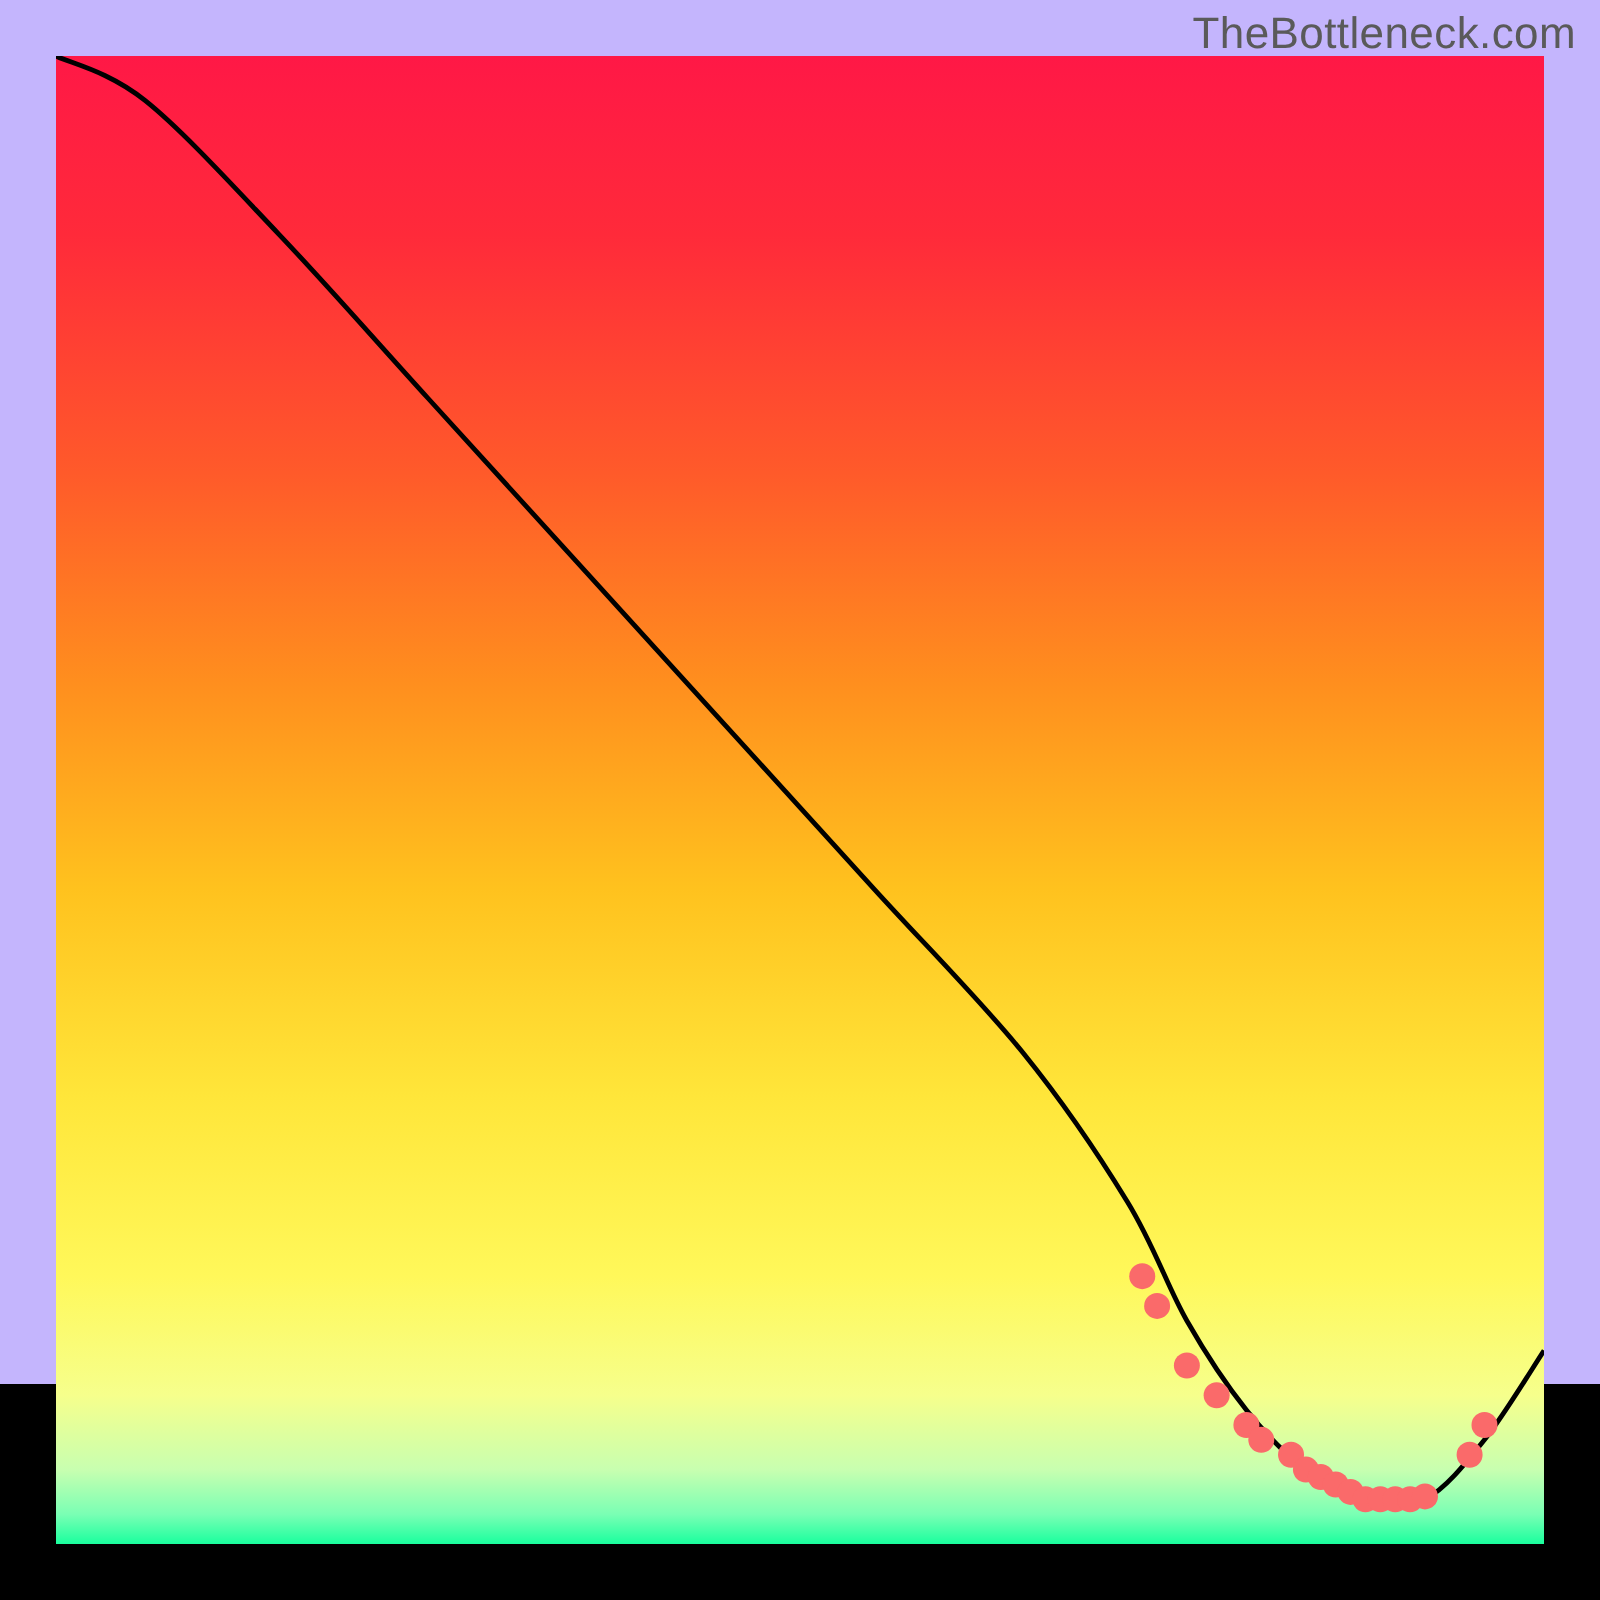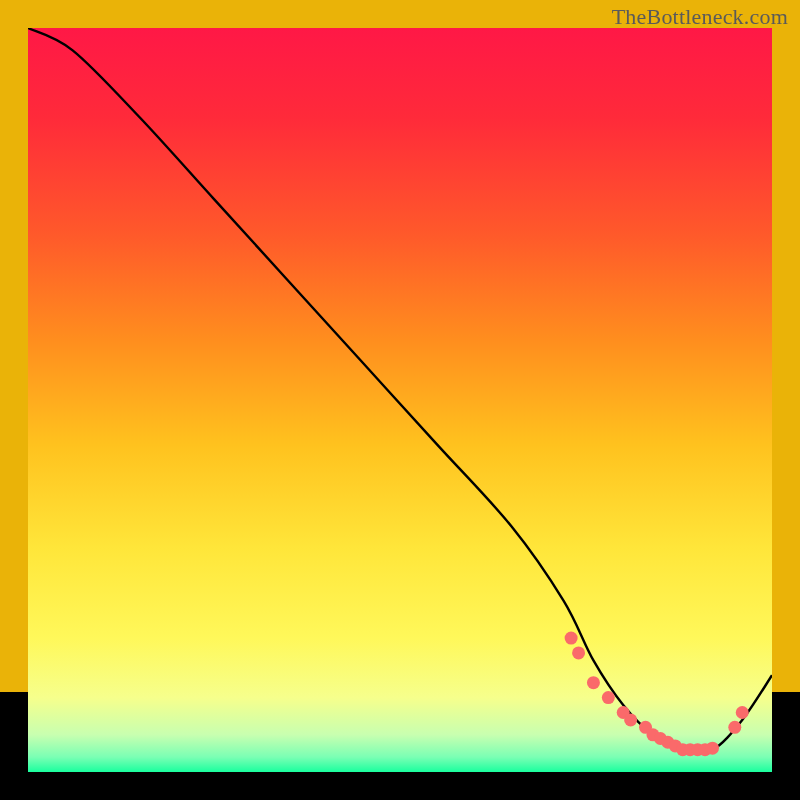--- a/index.html
+++ b/index.html
@@ -8,22 +8,21 @@
     width: 800px;
     height: 800px;
     background: #000;
     font-family: Arial, Helvetica, sans-serif;
     overflow: hidden;
   }
   .frame {
     position: relative;
     width: 800px;
     height: 692px;
-    background: #eab308;
-    font-family: Liberation Serif, serif;
+    background: #c4b5fd;
   }
   .watermark {
     position: absolute;
     top: 4px;
     right: 12px;
     color: #5a5a5a;
     font-size: 22px;
     font-weight: 500;
     letter-spacing: 0.2px;
     z-index: 10;

